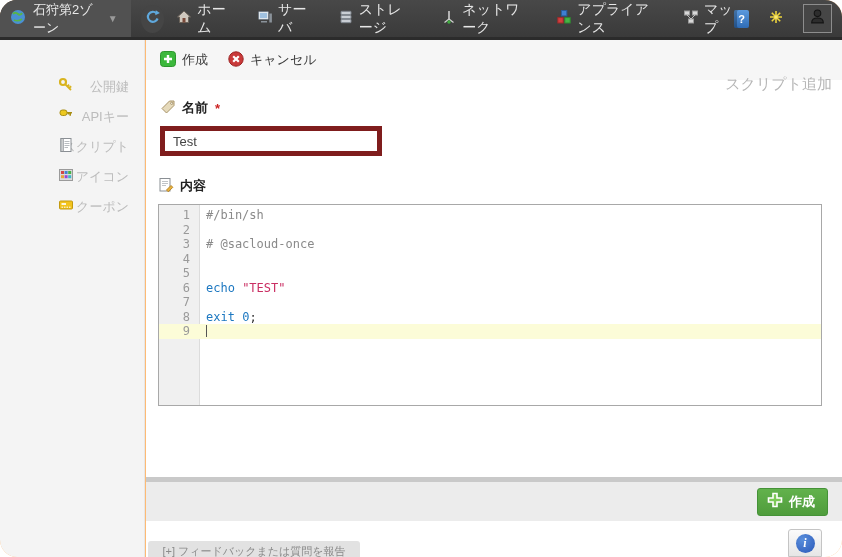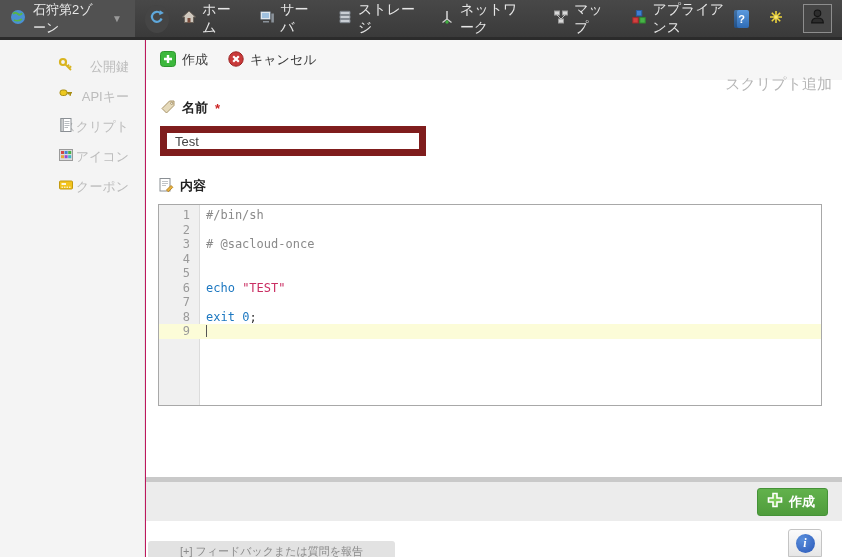--- a/index.html
+++ b/index.html
@@ -1,55 +1,55 @@
 <!DOCTYPE html>
 <html><head>
 <meta charset="utf-8">
 <style>
   html,body{margin:0;padding:0;background:#fff;}
   .app{position:relative;width:842px;height:557px;overflow:hidden;
-       font-family:"Liberation Sans","DejaVu Sans",sans-serif;background:#be185d;}
+       font-family:"Liberation Sans","DejaVu Sans",sans-serif;background:#fdba74;border-radius:17px;}
 
   
   .topbar{position:absolute;left:0;top:0;width:842px;height:40px;box-sizing:border-box;
           background:linear-gradient(#484848,#3a3a3a);border-bottom:3px solid #2b2b2b;
           display:flex;align-items:center;}
   .zone-selector{height:37px;display:flex;align-items:center;gap:7px;background:#515151;
           padding:0 13px 0 10px;color:#e9e9e9;font-size:13px;cursor:pointer;}
   .zone-caret{color:#9a9a9a;font-size:10px;margin-left:2px;}
   .refresh-btn{width:28px;height:28px;border-radius:50%;background:#454545;margin:0 12px 0 10px;
           display:flex;align-items:center;justify-content:center;cursor:pointer;}
-  .topnav{display:flex;align-items:center;gap:24px;}
+  .topnav{display:flex;align-items:center;gap:30px;}
   .topnav-item{display:flex;align-items:center;gap:5px;color:#e6e6e6;font-size:14px;cursor:pointer;}
   .top-right{margin-left:auto;display:flex;align-items:center;gap:20px;margin-right:10px;}
   .help-book{width:15px;height:18px;border-radius:2px;background:linear-gradient(#5b9ade,#2f6cb5);
           box-shadow:inset 3px 0 0 rgba(0,0,0,.25);color:#fff;font-size:11px;font-weight:bold;
           display:flex;align-items:center;justify-content:center;cursor:pointer;}
   .user-btn{width:27px;height:27px;background:#464646;border:1px solid #8d8d8d;
           display:flex;align-items:center;justify-content:center;cursor:pointer;}
 
   
   .sidebar{position:absolute;left:0;top:40px;bottom:0;width:145px;box-sizing:border-box;
-          background:#f4f4f4;border-right:1px solid #e6e6e6;padding-top:12px;}
+          background:#f4f4f4;border-right:1px solid #e6e6e6;padding-top:32px;}
   .side-item{height:30px;display:flex;align-items:center;padding:0 15px 0 58px;cursor:pointer;}
   .side-item .lbl{flex:1;text-align:right;color:#bcbcbc;font-size:13px;}
   .side-item .ic{position:absolute;left:58px;}
   .side-item{position:relative;}
 
   
   .main{position:absolute;left:146px;top:40px;right:0;bottom:0;background:#fff;}
   .toolbar{height:40px;background:#f6f6f6;display:flex;align-items:center;padding:0 10px 0 14px;}
   .tb-btn{display:flex;align-items:center;gap:6px;font-size:13px;color:#3c3c3c;margin-right:20px;cursor:pointer;}
   .page-title{margin-left:auto;color:#b6b6b6;font-size:15px;margin-top:48px;}
 
   .label-row{display:flex;align-items:center;gap:6px;font-size:13px;font-weight:bold;color:#222;height:16px;}
   .name-row{margin:20px 0 0 14px;}
   .required{color:#cc2222;font-size:13px;margin-left:1px;}
-  .name-input{display:block;margin:10px 0 0 14px;width:266px;height:30px;box-sizing:border-box;
-          border:7px solid #7f1d1d;font-size:13px;color:#444;padding:0 8px;outline:none;
+  .name-input{display:block;margin:10px 0 0 14px;width:222px;height:30px;box-sizing:border-box;
+          border:5px solid #7f1d1d;font-size:13px;color:#444;padding:0 8px;outline:none;
           font-family:"Liberation Sans","DejaVu Sans",sans-serif;}
   .content-row{margin:22px 0 0 12px;}
 
   
   .editor{position:relative;margin:10px 0 0 12px;width:664px;height:202px;box-sizing:border-box;
           border:1px solid #a8a8a8;background:#fff;overflow:hidden;cursor:text;
           font-family:"DejaVu Sans Mono","Liberation Mono",monospace;font-size:12px;line-height:14.5px;}
   .gutter-bg{position:absolute;left:0;top:0;bottom:0;width:40px;background:#f0f0f0;
           border-right:1px solid #dcdcdc;}
   .cm-rows{position:relative;padding-top:3px;}
@@ -69,21 +69,21 @@
           font-size:12.5px;color:#333;width:fit-content;}
 
   
   .action-strip{position:absolute;left:0;right:0;top:437px;height:5px;background:#c9c9c9;}
   .action-bar{position:absolute;left:0;right:0;top:442px;height:39px;background:#ececec;
           display:flex;align-items:center;justify-content:flex-end;padding-right:14px;box-sizing:border-box;}
   .create-btn{height:28px;padding:0 12px 0 8px;background:linear-gradient(#62b24c,#4f9c3c);
           border:1px solid #459238;border-radius:3px;color:#fff;font-size:13px;font-weight:bold;
           display:flex;align-items:center;gap:5px;cursor:pointer;}
 
-  .feedback-tab{position:absolute;left:2px;bottom:0;width:247px;height:13px;background:#e2e2e2;
+  .feedback-tab{position:absolute;left:2px;bottom:0;width:212px;height:13px;background:#e2e2e2;
           color:#8a8a8a;font-size:11px;text-align:center;padding-top:3px;overflow:hidden;
           border-radius:3px 3px 0 0;cursor:pointer;}
   .info-btn{position:absolute;right:20px;bottom:0;width:34px;height:28px;box-sizing:border-box;
           background:linear-gradient(#fbfbfb,#e6e6e6);border:1px solid #c4c4c4;border-radius:3px 3px 0 0;
           display:flex;align-items:center;justify-content:center;cursor:pointer;}
   .info-circle{width:19px;height:19px;border-radius:50%;background:radial-gradient(circle at 35% 30%,#5a8fdc,#2a58b8);
           color:#fff;font-size:12px;font-weight:bold;font-style:italic;
           font-family:"Liberation Serif","DejaVu Serif",serif;
           display:flex;align-items:center;justify-content:center;}
 </style>
@@ -140,36 +140,36 @@
       <div class="topnav-item">
         <span><svg width="16" height="16" viewBox="0 0 16 16">
               <path d="M8 2 V10" stroke="#cfcfcf" stroke-width="1.6"></path>
               <path d="M8 10 L3.5 13.5 M8 10 L12.5 13.5" stroke="#cfcfcf" stroke-width="1.3"></path>
               <circle cx="8" cy="13" r="1.7" fill="#3fae3f"></circle>
             </svg></span>
         <span>ネットワーク</span>
       </div>
       <div class="topnav-item">
         <span><svg width="16" height="16" viewBox="0 0 16 16">
+              <rect x="5.4" y="1.5" width="5.4" height="5.4" fill="#3f7fd2" stroke="#2a5c9e"></rect>
+              <rect x="1.8" y="8.6" width="5.4" height="5.4" fill="#d23f3f" stroke="#9e2a2a"></rect>
+              <rect x="8.8" y="8.6" width="5.4" height="5.4" fill="#47b347" stroke="#2f8a2f"></rect>
+            </svg></span>
+        <span>アプライアンス</span>
+      </div>
+      <div class="topnav-item">
+        <span><svg width="16" height="16" viewBox="0 0 16 16">
               <g fill="#d8d8d8" stroke="#9a9a9a">
                 <rect x="1.5" y="2" width="5" height="4"></rect>
                 <rect x="9.5" y="2" width="5" height="4"></rect>
                 <rect x="5.5" y="10" width="5" height="4"></rect>
               </g>
               <path d="M4 6 L8 10 M12 6 L8 10" stroke="#bdbdbd" fill="none"></path>
             </svg></span>
         <span>マップ</span>
-      </div>
-      <div class="topnav-item">
-        <span><svg width="16" height="16" viewBox="0 0 16 16">
-              <rect x="5.4" y="1.5" width="5.4" height="5.4" fill="#3f7fd2" stroke="#2a5c9e"></rect>
-              <rect x="1.8" y="8.6" width="5.4" height="5.4" fill="#d23f3f" stroke="#9e2a2a"></rect>
-              <rect x="8.8" y="8.6" width="5.4" height="5.4" fill="#47b347" stroke="#2f8a2f"></rect>
-            </svg></span>
-        <span>アプライアンス</span>
       </div>
     </nav>
 
     <div class="top-right">
       <div class="help-book">
         <span>?</span>
       </div>
       <span><svg width="14" height="14" viewBox="0 0 14 14">
             <g stroke="#ecd33c" stroke-width="1.6">
               <path d="M7 1 V13 M1 7 H13 M2.8 2.8 L11.2 11.2 M11.2 2.8 L2.8 11.2"></path>

